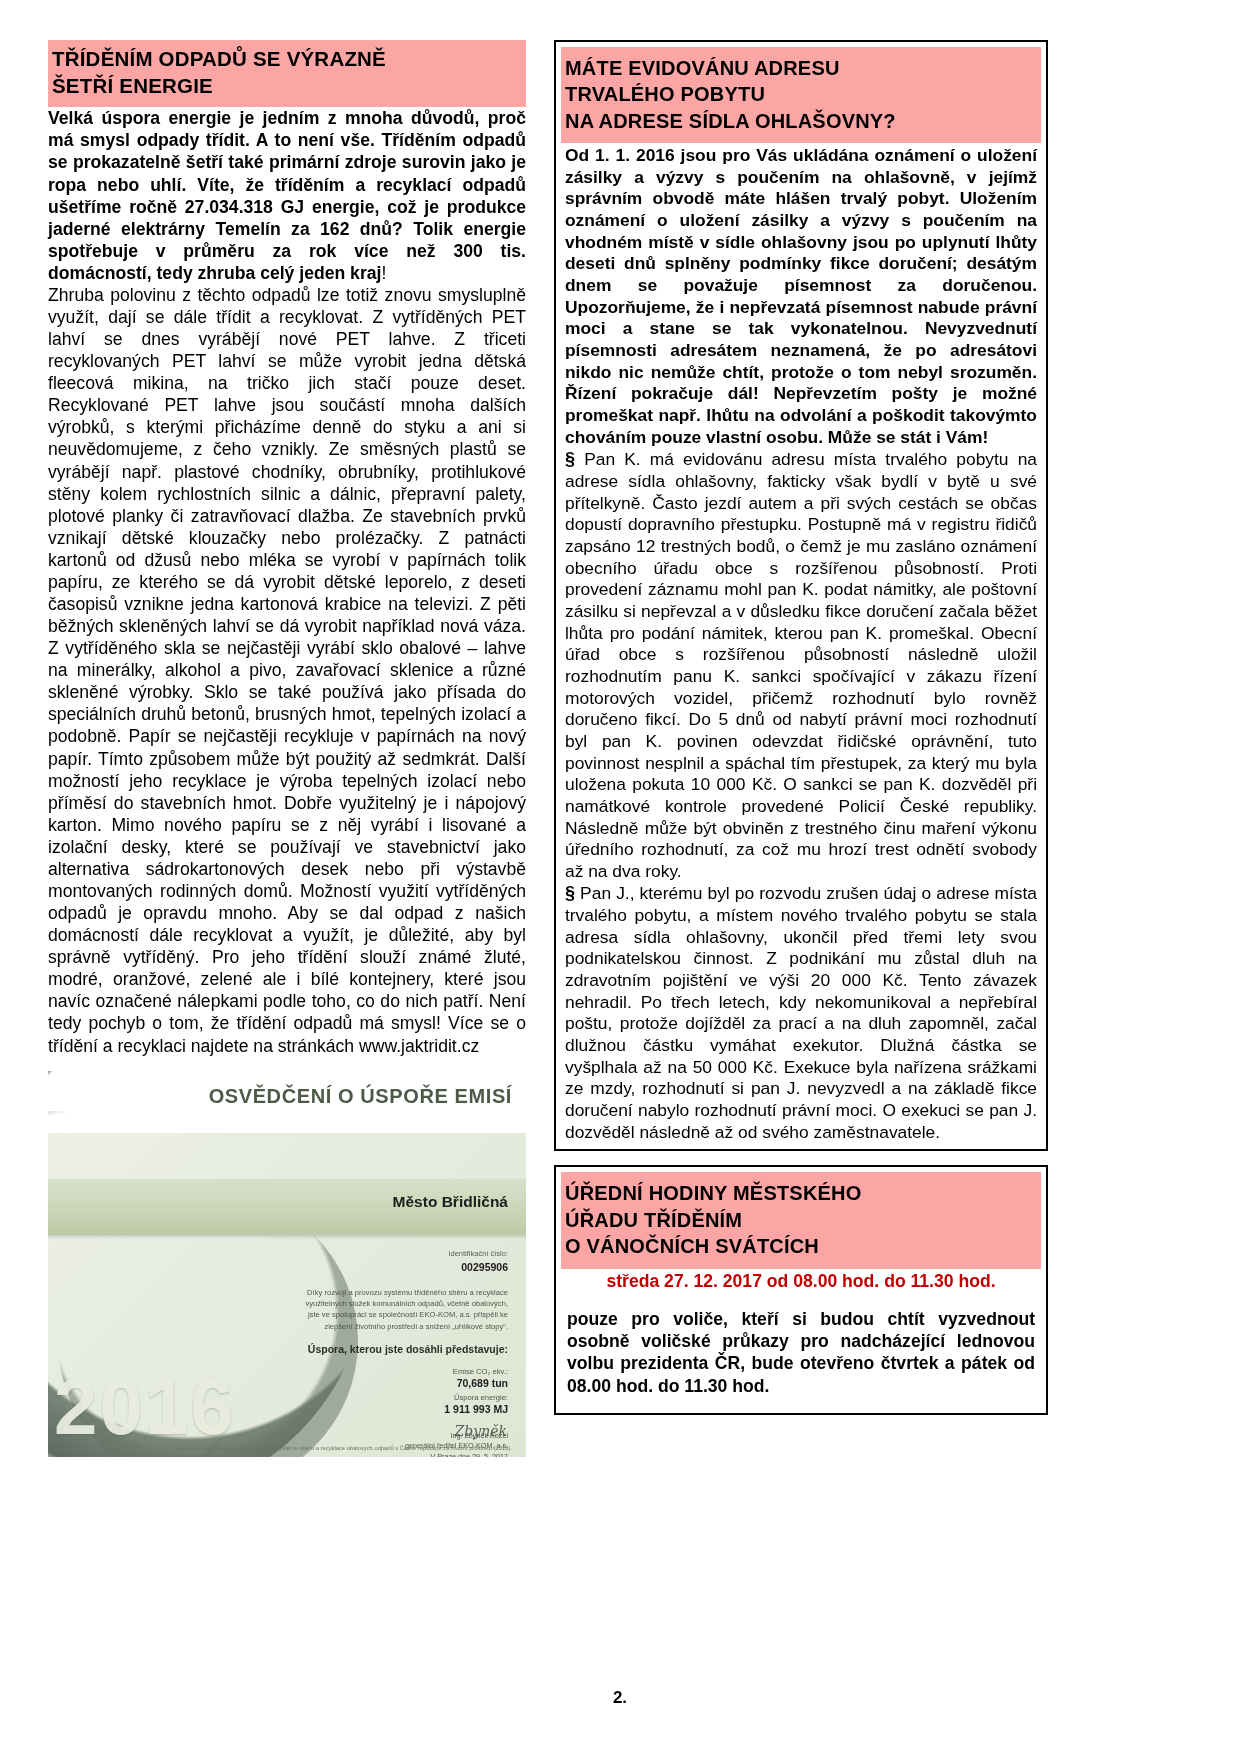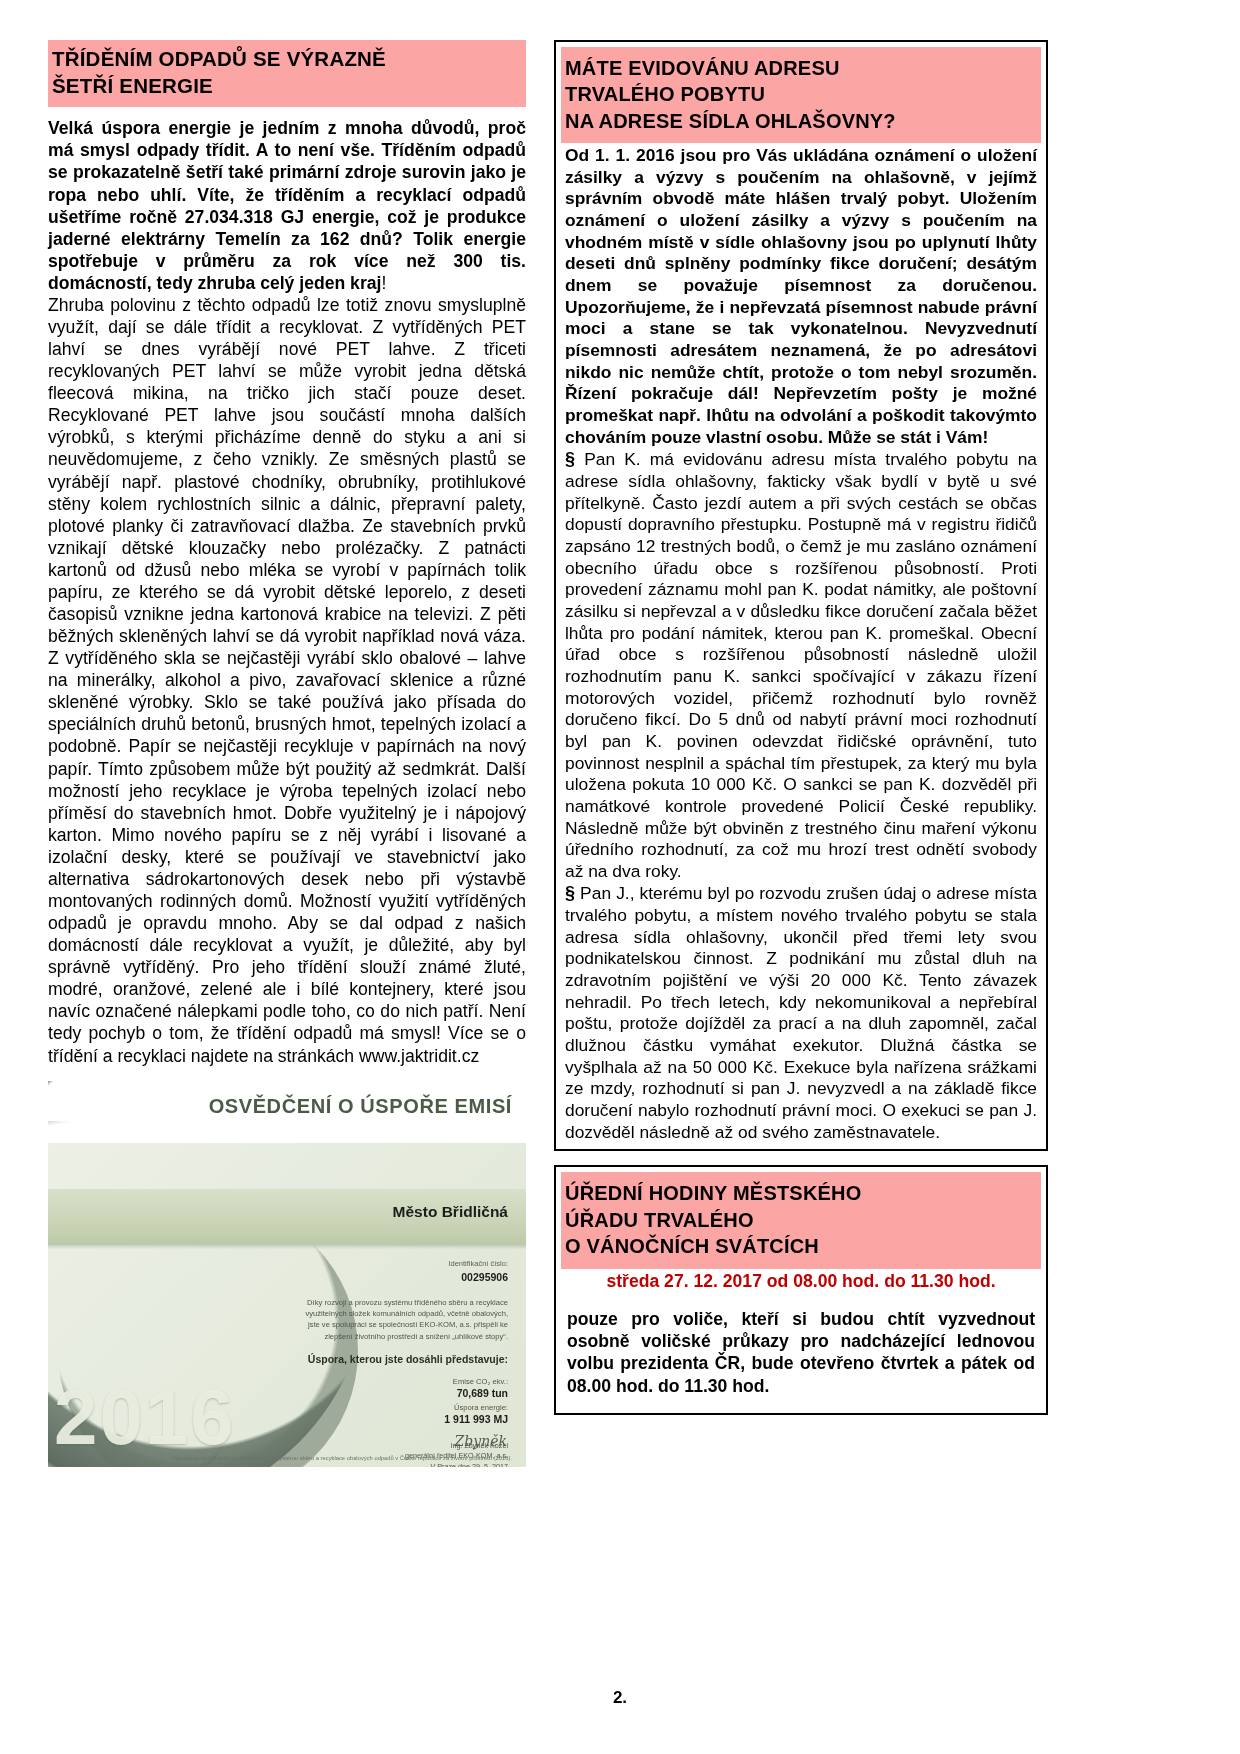--- a/index.html
+++ b/index.html
@@ -60,21 +60,21 @@
 
   
   .para {
     text-align: justify;
     font-size: 17.6px;
     line-height: 1.255;
     margin: 0;
     hyphens: none;
   }
   .para.bold { font-weight: bold; }
-  .para.top-gap { margin-top: 10px; }
+  .para.top-gap { }
   .para .nrm { font-weight: normal; }
 
   .sec-mark {
     font-weight: bold;
     font-size: 18px;
   }
 
   
   .framed {
     border: 2.5px solid #000000;
@@ -328,21 +328,21 @@
 
           <p class="para"><span class="sec-mark">§</span><span> Pan K. má evidovánu adresu místa trvalého pobytu na adrese sídla ohlašovny, fakticky však bydlí v bytě u své přítelkyně. Často jezdí autem a při svých cestách se občas dopustí dopravního přestupku. Postupně má v registru řidičů zapsáno 12 trestných bodů, o čemž je mu zasláno oznámení obecního úřadu obce s rozšířenou působností. Proti provedení záznamu mohl pan K. podat námitky, ale poštovní zásilku si nepřevzal a v důsledku fikce doručení začala běžet lhůta pro podání námitek, kterou pan K. promeškal. Obecní úřad obce s rozšířenou působností následně uložil rozhodnutím panu K. sankci spočívající v zákazu řízení motorových vozidel, přičemž rozhodnutí bylo rovněž doručeno fikcí. Do 5 dnů od nabytí právní moci rozhodnutí byl pan K. povinen odevzdat řidičské oprávnění, tuto povinnost nesplnil a spáchal tím přestupek, za který mu byla uložena pokuta 10 000 Kč. O sankci se pan K. dozvěděl při namátkové kontrole provedené Policií České republiky. Následně může být obviněn z trestného činu maření výkonu úředního rozhodnutí, za což mu hrozí trest odnětí svobody až na dva roky.</span></p>
 
           <p class="para"><span class="sec-mark">§</span><span> Pan J., kterému byl po rozvodu zrušen údaj o adrese místa trvalého pobytu, a místem nového trvalého pobytu se stala adresa sídla ohlašovny, ukončil před třemi lety svou podnikatelskou činnost. Z podnikání mu zůstal dluh na zdravotním pojištění ve výši 20 000 Kč. Tento závazek nehradil. Po třech letech, kdy nekomunikoval a nepřebíral poštu, protože dojížděl za prací a na dluh zapomněl, začal dlužnou částku vymáhat exekutor. Dlužná částka se vyšplhala až na 50 000 Kč. Exekuce byla nařízena srážkami ze mzdy, rozhodnutí si pan J. nevyzvedl a na základě fikce doručení nabylo rozhodnutí právní moci. O exekuci se pan J. dozvěděl následně až od svého zaměstnavatele.</span></p>
         </div>
       </div>
 
       <div class="framed hours-box">
         <div class="green-banner banner-right">
           <span class="ln">ÚŘEDNÍ HODINY MĚSTSKÉHO</span>
-          <span class="ln">ÚŘADU TRVALÉHO</span>
+          <span class="ln">ÚŘADU TŘÍDĚNÍM</span>
           <span class="ln">O VÁNOČNÍCH SVÁTCÍCH</span>
         </div>
         <div class="hours-line first">středa 27. 12. 2017 od 08.00 hod. do 11.30 hod.</div>
         <div class="hours-note">pouze pro voliče, kteří si budou chtít vyzvednout osobně  voličské průkazy pro nadcházející lednovou volbu prezidenta ČR, bude otevřeno čtvrtek a pátek od 08.00 hod. do 11.30 hod.</div>
       </div>
 
     </div>
   </div>
 
   <div class="page-number">2.</div>

